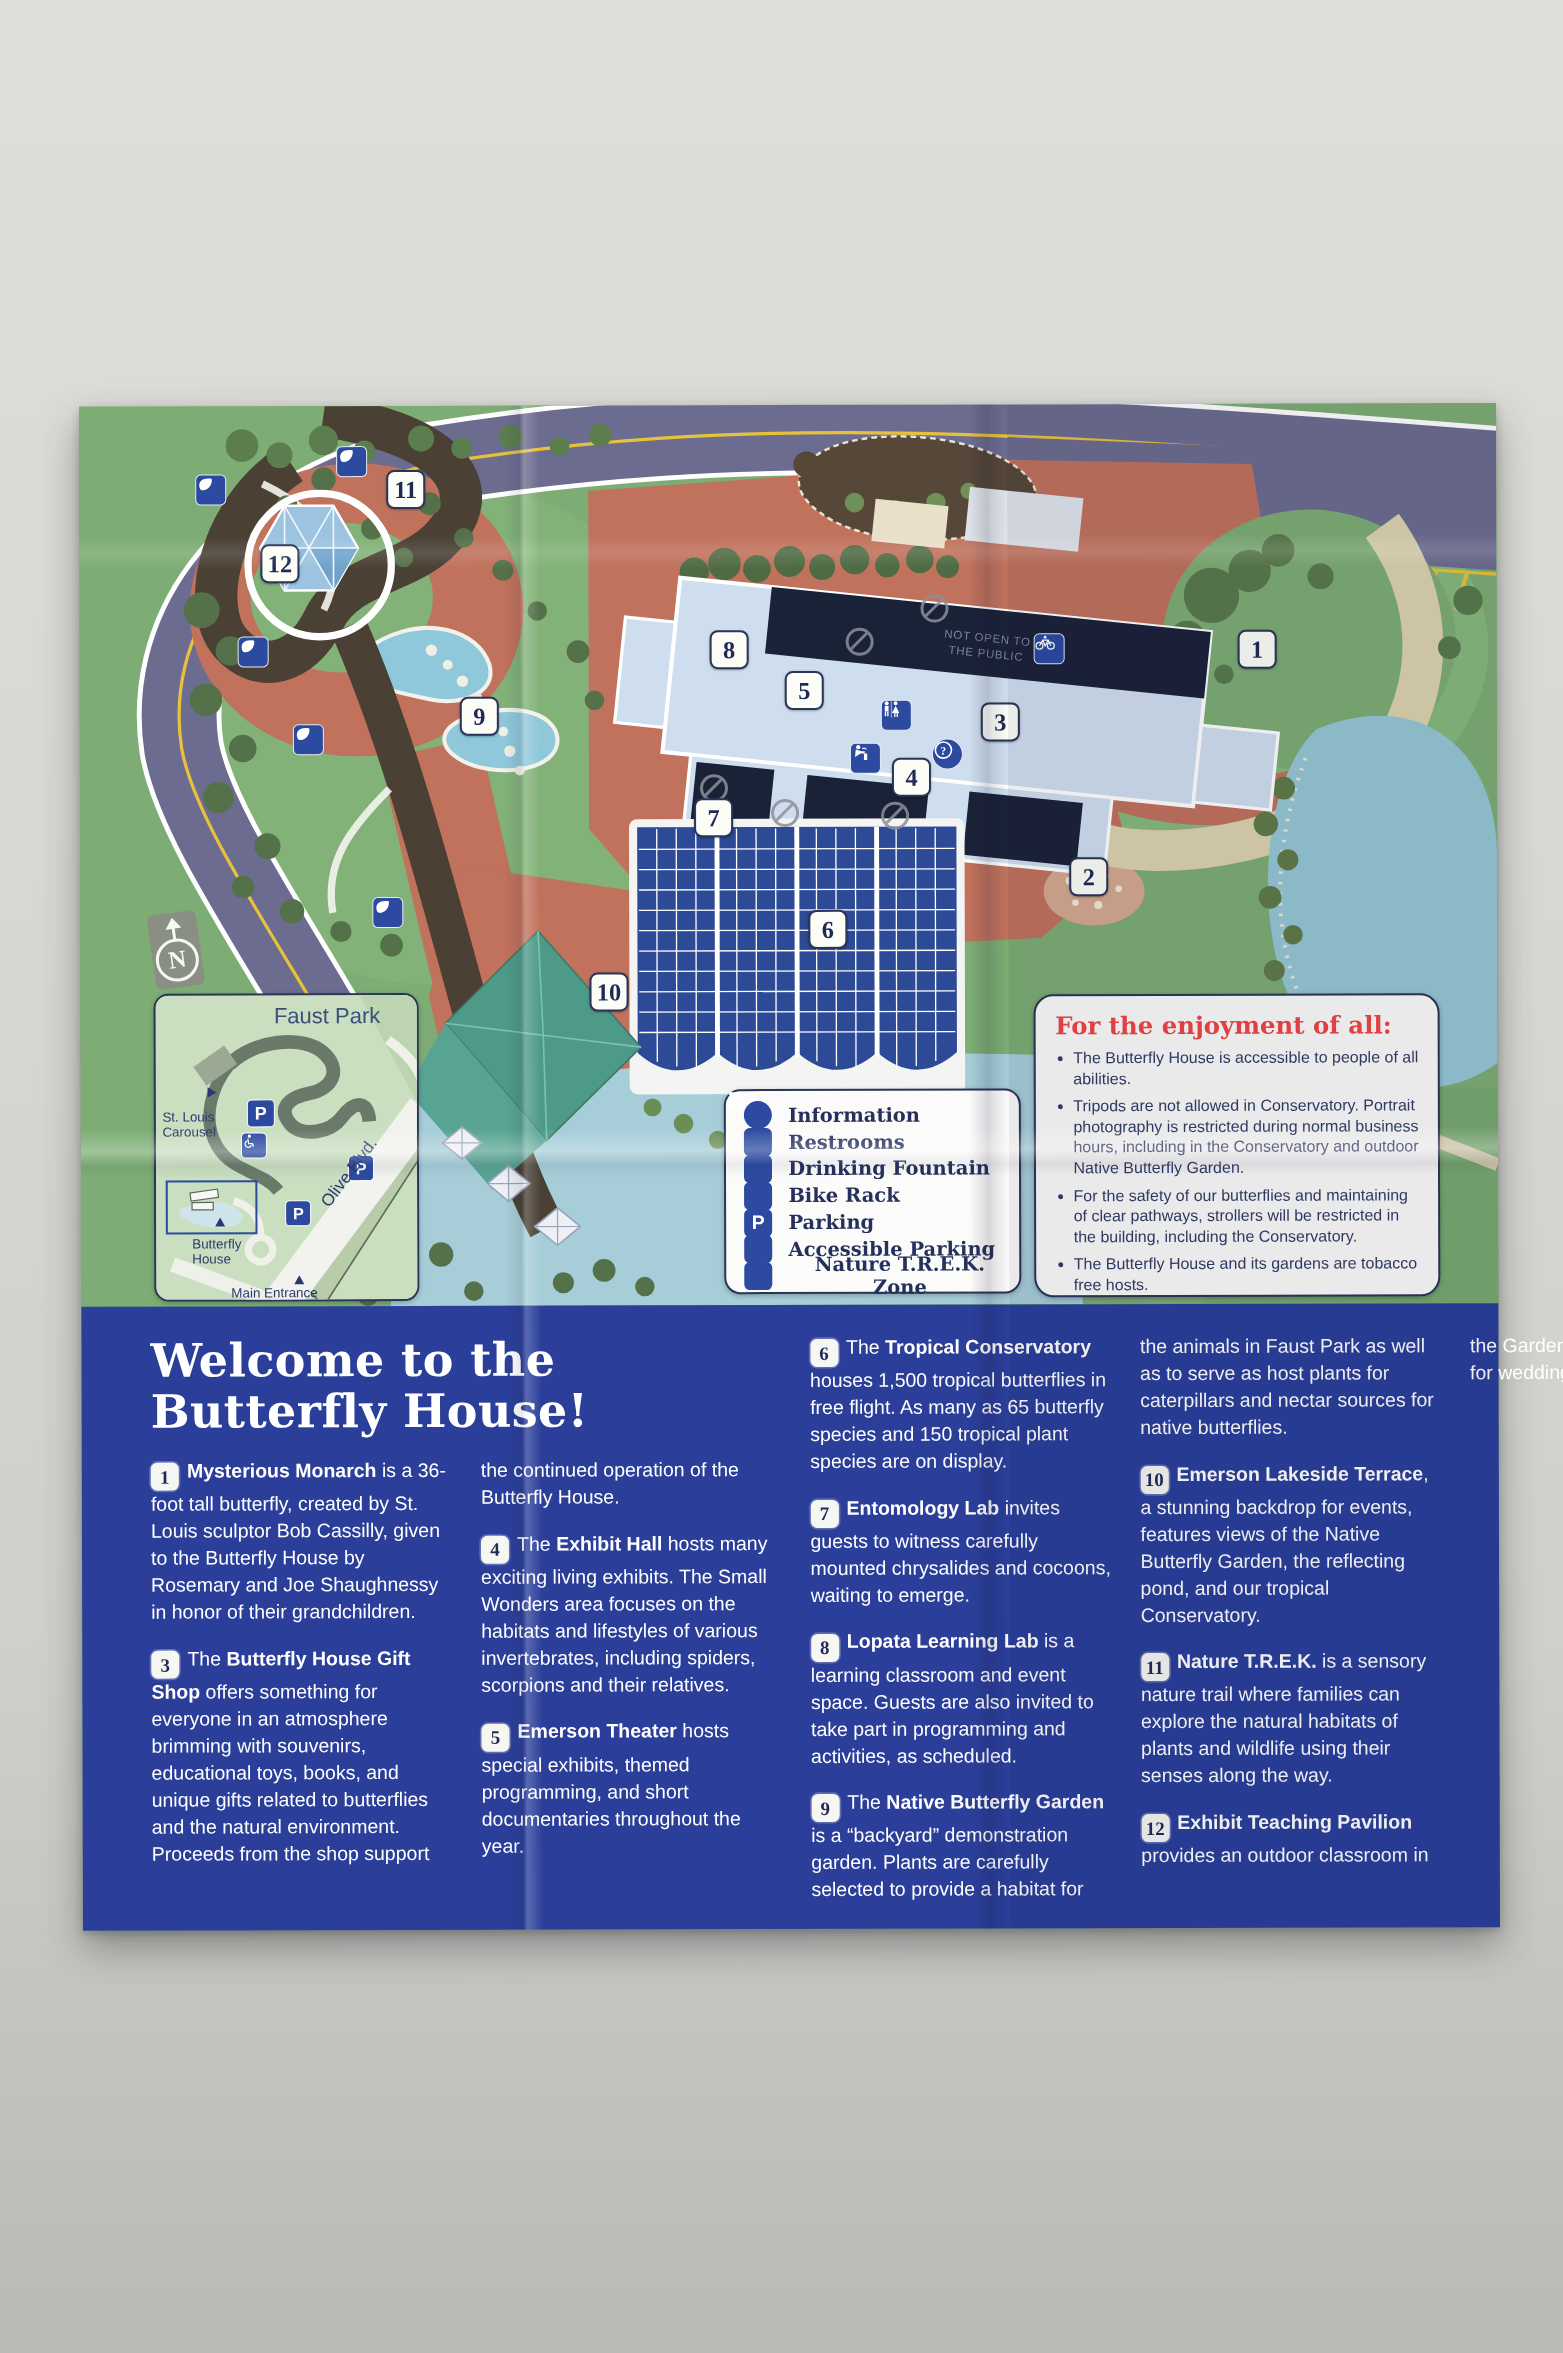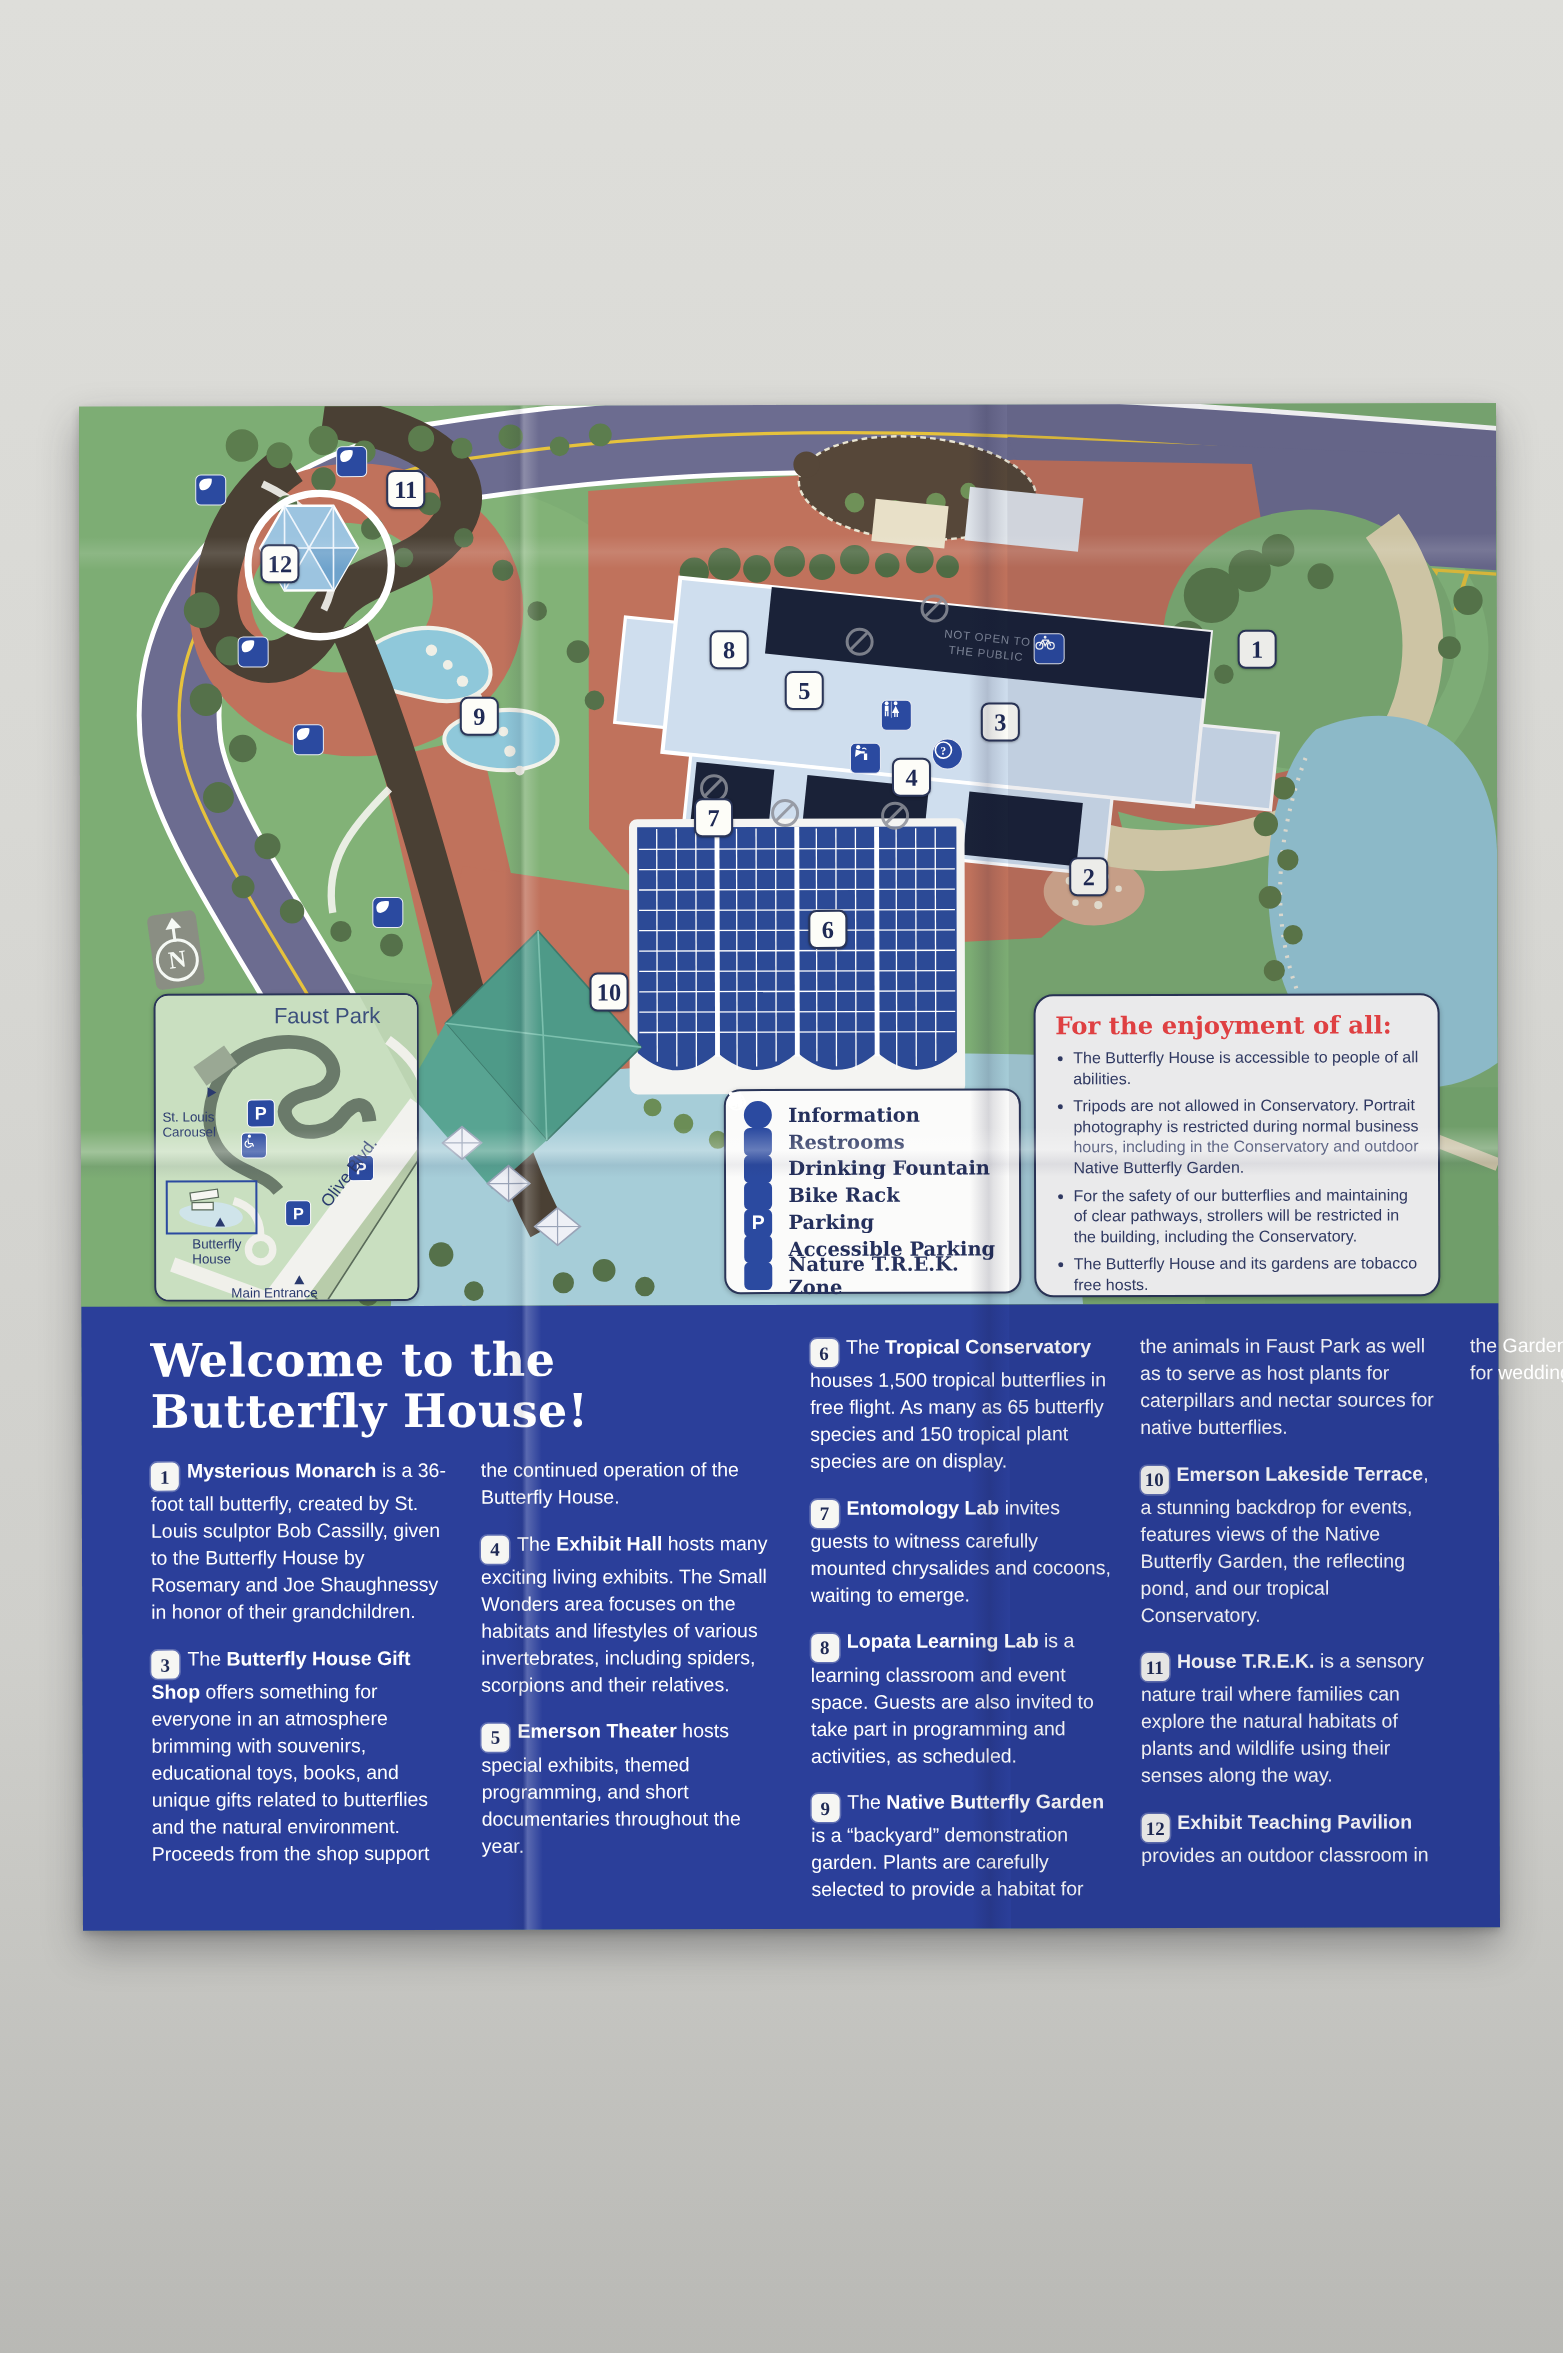--- a/index.html
+++ b/index.html
@@ -35,21 +35,21 @@
   .north .circ{width:37px;height:37px;border:3.3px solid #fff;border-radius:50%;margin-bottom:6.5px;
     display:flex;align-items:center;justify-content:center;color:#fff;font-family:"Liberation Serif",serif;
     font-size:24.4px;font-weight:bold;}
   .north .arr{position:absolute;top:4.9px;left:50%;transform:translateX(-50%);width:0;height:0;
     border-left:8.1px solid transparent;border-right:8.1px solid transparent;border-bottom:11.4px solid #fff;}
   .north .stem{position:absolute;top:14.7px;left:50%;transform:translateX(-50%);width:3.3px;height:14.7px;background:#fff;}
   
   .whitebox{position:absolute;background:#fbfbfa;border:2.4px solid #2a3558;border-radius:16.3px;
     box-sizing:border-box;z-index:20;box-shadow:0 1.6px 4.9px rgba(0,0,0,.25);}
   .legend{left:643px;top:684px;width:297px;height:205px;padding:11.4px 8.1px 8.1px 18px;}
-  .legrow{display:flex;align-items:center;height:26px;margin-bottom:0.8px;}
+  .legrow{display:flex;align-items:center;height:26px;margin-bottom:0.8px;text-align:center;}
   .legicon{width:28px;height:28px;background:#2b4aa0;border-radius:5.7px;flex:0 0 28px;
     display:flex;align-items:center;justify-content:center;color:#fff;}
   .legrow .lab{margin-left:16.3px;font-family:"DejaVu Serif",serif;font-weight:bold;font-size:19.5px;color:#25305c;}
   .enjoy{left:953px;top:590px;width:406px;height:303px;padding:14.7px 16.3px 8.1px 19.5px;border-radius:19.5px;}
   .enjoy h3{margin:0 0 8.1px 0;font-family:"DejaVu Serif",serif;font-size:24.4px;color:#ef4444;}
   .enjoy ul{margin:0;padding-left:18px;}
   .enjoy li{font-size:16px;line-height:1.3;color:#323c66;margin-bottom:6.5px;}
   
   .inset{left:73px;top:587px;width:265px;height:308px;border-radius:14.7px;background:#c9dfc0;overflow:hidden;padding:0;}
   .inset .ititle{position:absolute;left:0;top:8.1px;width:100%;text-align:center;font-size:22px;color:#3c4f7c;z-index:5;margin-left:41px;}
@@ -592,21 +592,21 @@
           <div class="witem"><span class="badge">5</span><span></span><span class="b">Emerson Theater</span><span> hosts special exhibits, themed programming, and short documentaries throughout the year.</span></div>
         </div>
       </div>
       <div class="halfR">
         <div class="twocol tcR">
           <div class="witem"><span class="badge">6</span><span>The </span><span class="b">Tropical Conservatory</span><span> houses 1,500 tropical butterflies in free flight. As many as 65 butterfly species and 150 tropical plant species are on display.</span></div>
           <div class="witem"><span class="badge">7</span><span></span><span class="b">Entomology Lab</span><span> invites guests to witness carefully mounted chrysalides and cocoons, waiting to emerge.</span></div>
           <div class="witem"><span class="badge">8</span><span></span><span class="b">Lopata Learning Lab</span><span> is a learning classroom and event space. Guests are also invited to take part in programming and activities, as scheduled.</span></div>
           <div class="witem"><span class="badge">9</span><span>The </span><span class="b">Native Butterfly Garden</span><span> is a “backyard” demonstration garden. Plants are carefully selected to provide a habitat for the animals in Faust Park as well as to serve as host plants for caterpillars and nectar sources for native butterflies.</span></div>
           <div class="witem"><span class="badge">10</span><span></span><span class="b">Emerson Lakeside Terrace</span><span>, a stunning backdrop for events, features views of the Native Butterfly Garden, the reflecting pond, and our tropical Conservatory.</span></div>
-          <div class="witem"><span class="badge">11</span><span></span><span class="b">House T.R.E.K.</span><span> is a sensory nature trail where families can explore the natural habitats of plants and wildlife using their senses along the way.</span></div>
+          <div class="witem"><span class="badge">11</span><span></span><span class="b">Nature T.R.E.K.</span><span> is a sensory nature trail where families can explore the natural habitats of plants and wildlife using their senses along the way.</span></div>
           <div class="witem"><span class="badge">12</span><span></span><span class="b">Exhibit Teaching Pavilion</span><span> provides an outdoor classroom in the Garden and a beautiful setting for wedding ceremonies.</span></div>
         </div>
       </div>
     </div>
   </div>
 
   <div class="crease cdark"></div>
   <div class="crease cv1"></div>
   <div class="crease cv2"></div>
   <div class="crease ch1"></div>

